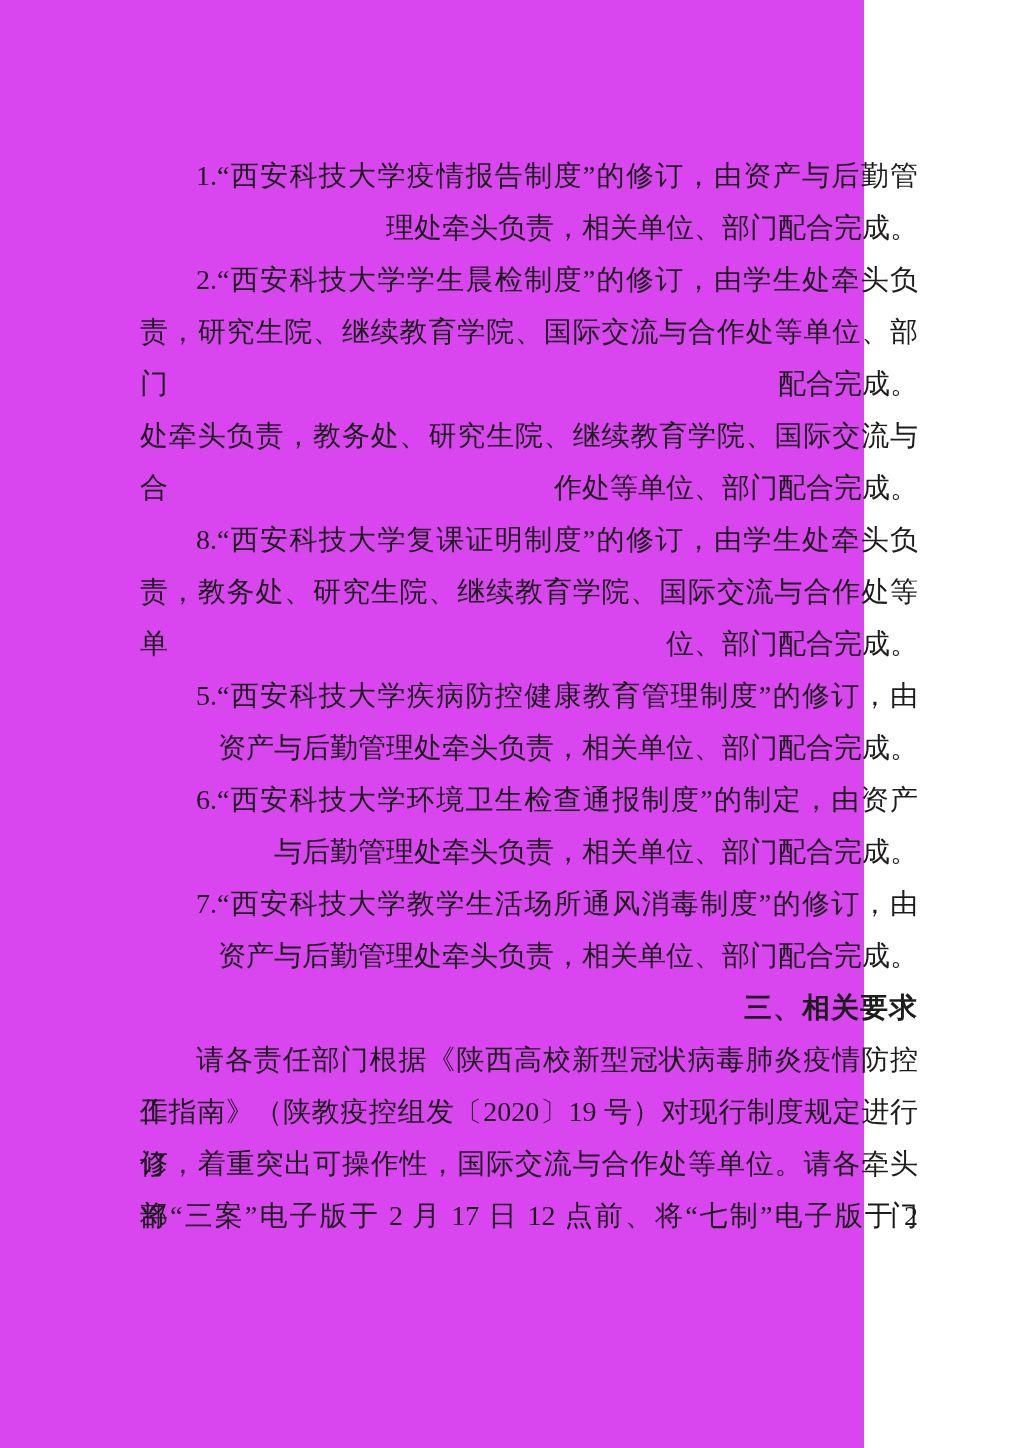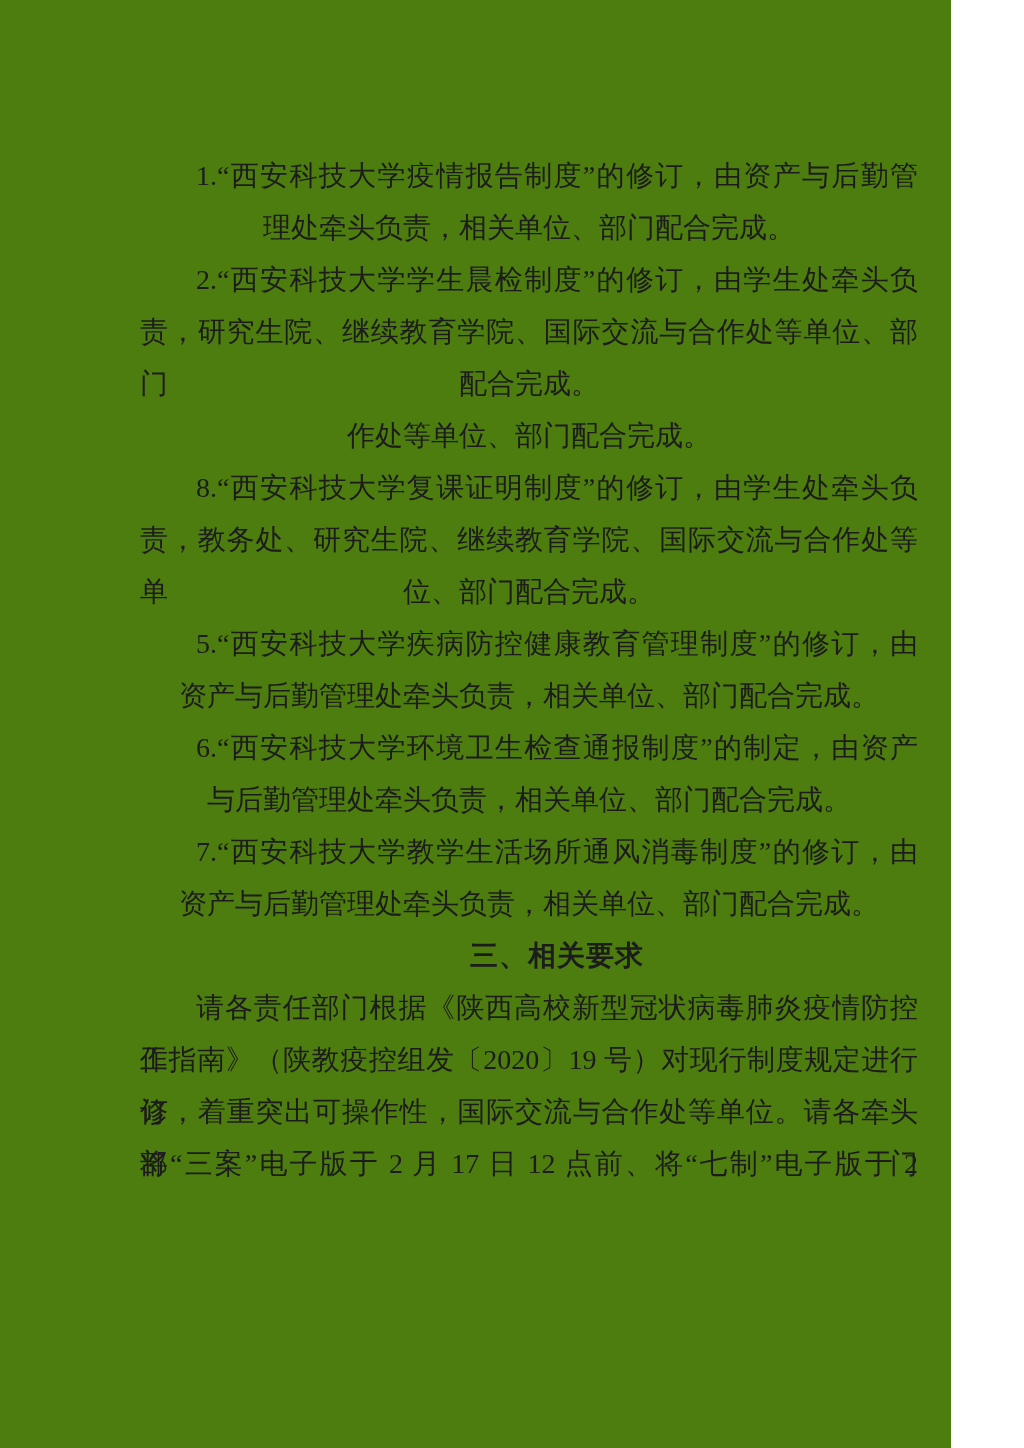--- a/index.html
+++ b/index.html
@@ -7,38 +7,38 @@
     padding: 0;
   }
   body {
     width: 1024px;
     height: 1448px;
     background: #ffffff;
     overflow: hidden;
   }
   .page {
     position: relative;
-    width: 951px;
+    width: 864px;
     height: 1448px;
-    background: #4d7c0f;
+    background: #d946ef;
   }
   .doc-body {
     position: absolute;
     left: 140px;
     top: 150px;
     width: 778px;
     color: #1c1c1c;
     font-family: "Liberation Serif", serif;
     font-size: 28px;
     line-height: 52px;
   }
   .line {
     height: 52px;
     white-space: nowrap;
-    text-align: center;
+    text-align: right;
   }
   .line.justify {
     white-space: normal;
     text-align: justify;
     text-align-last: justify;
     text-justify: inter-character;
   }
   .line.indent {
     text-indent: 56px;
   }
@@ -51,20 +51,21 @@
 </head>
 <body>
 
 <div class="page">
   <div class="doc-body">
       <div class="line justify indent">1.“西安科技大学疫情报告制度”的修订，由资产与后勤管</div>
       <div class="line">理处牵头负责，相关单位、部门配合完成。</div>
       <div class="line justify indent">2.“西安科技大学学生晨检制度”的修订，由学生处牵头负</div>
       <div class="line justify">责，研究生院、继续教育学院、国际交流与合作处等单位、部门</div>
       <div class="line">配合完成。</div>
+      <div class="line justify">处牵头负责，教务处、研究生院、继续教育学院、国际交流与合</div>
       <div class="line">作处等单位、部门配合完成。</div>
       <div class="line justify indent">8.“西安科技大学复课证明制度”的修订，由学生处牵头负</div>
       <div class="line justify">责，教务处、研究生院、继续教育学院、国际交流与合作处等单</div>
       <div class="line">位、部门配合完成。</div>
       <div class="line justify indent">5.“西安科技大学疾病防控健康教育管理制度”的修订，由</div>
       <div class="line">资产与后勤管理处牵头负责，相关单位、部门配合完成。</div>
       <div class="line justify indent">6.“西安科技大学环境卫生检查通报制度”的制定，由资产</div>
       <div class="line">与后勤管理处牵头负责，相关单位、部门配合完成。</div>
       <div class="line justify indent">7.“西安科技大学教学生活场所通风消毒制度”的修订，由</div>
       <div class="line">资产与后勤管理处牵头负责，相关单位、部门配合完成。</div>

